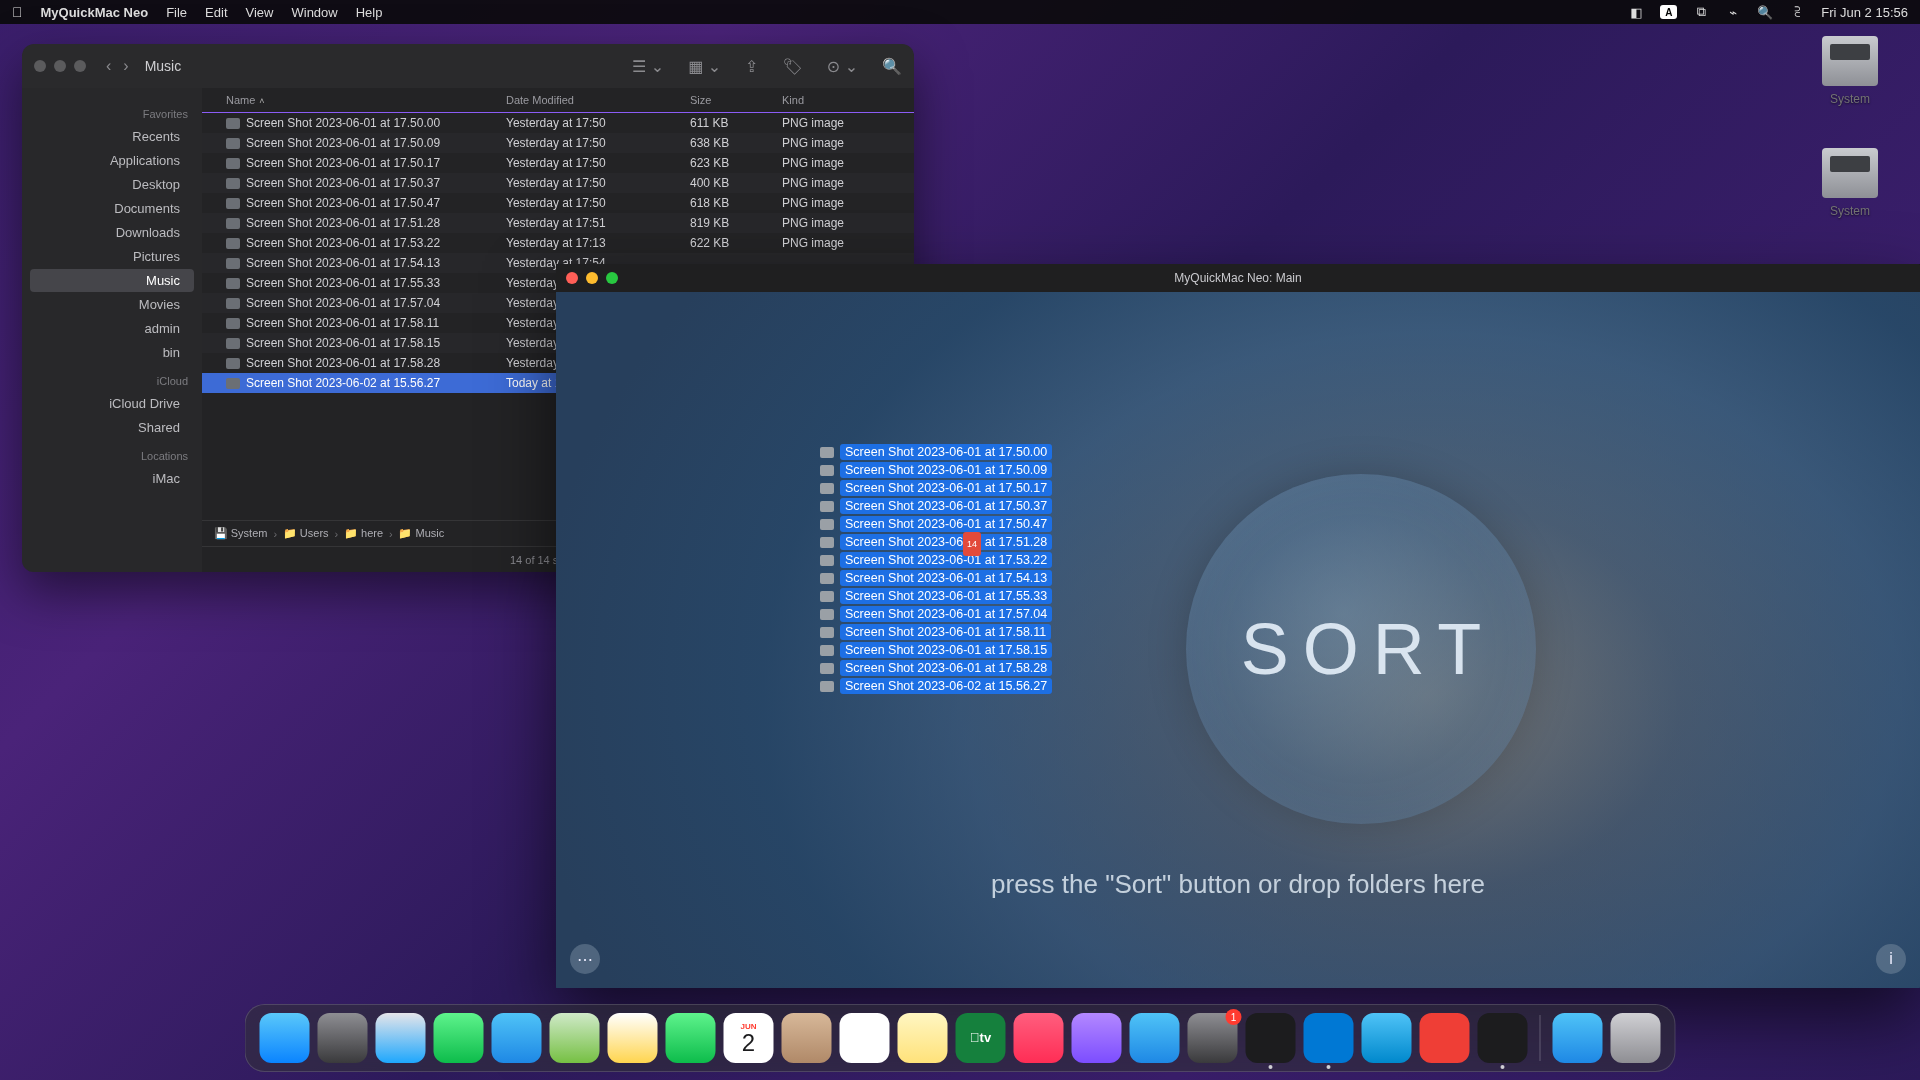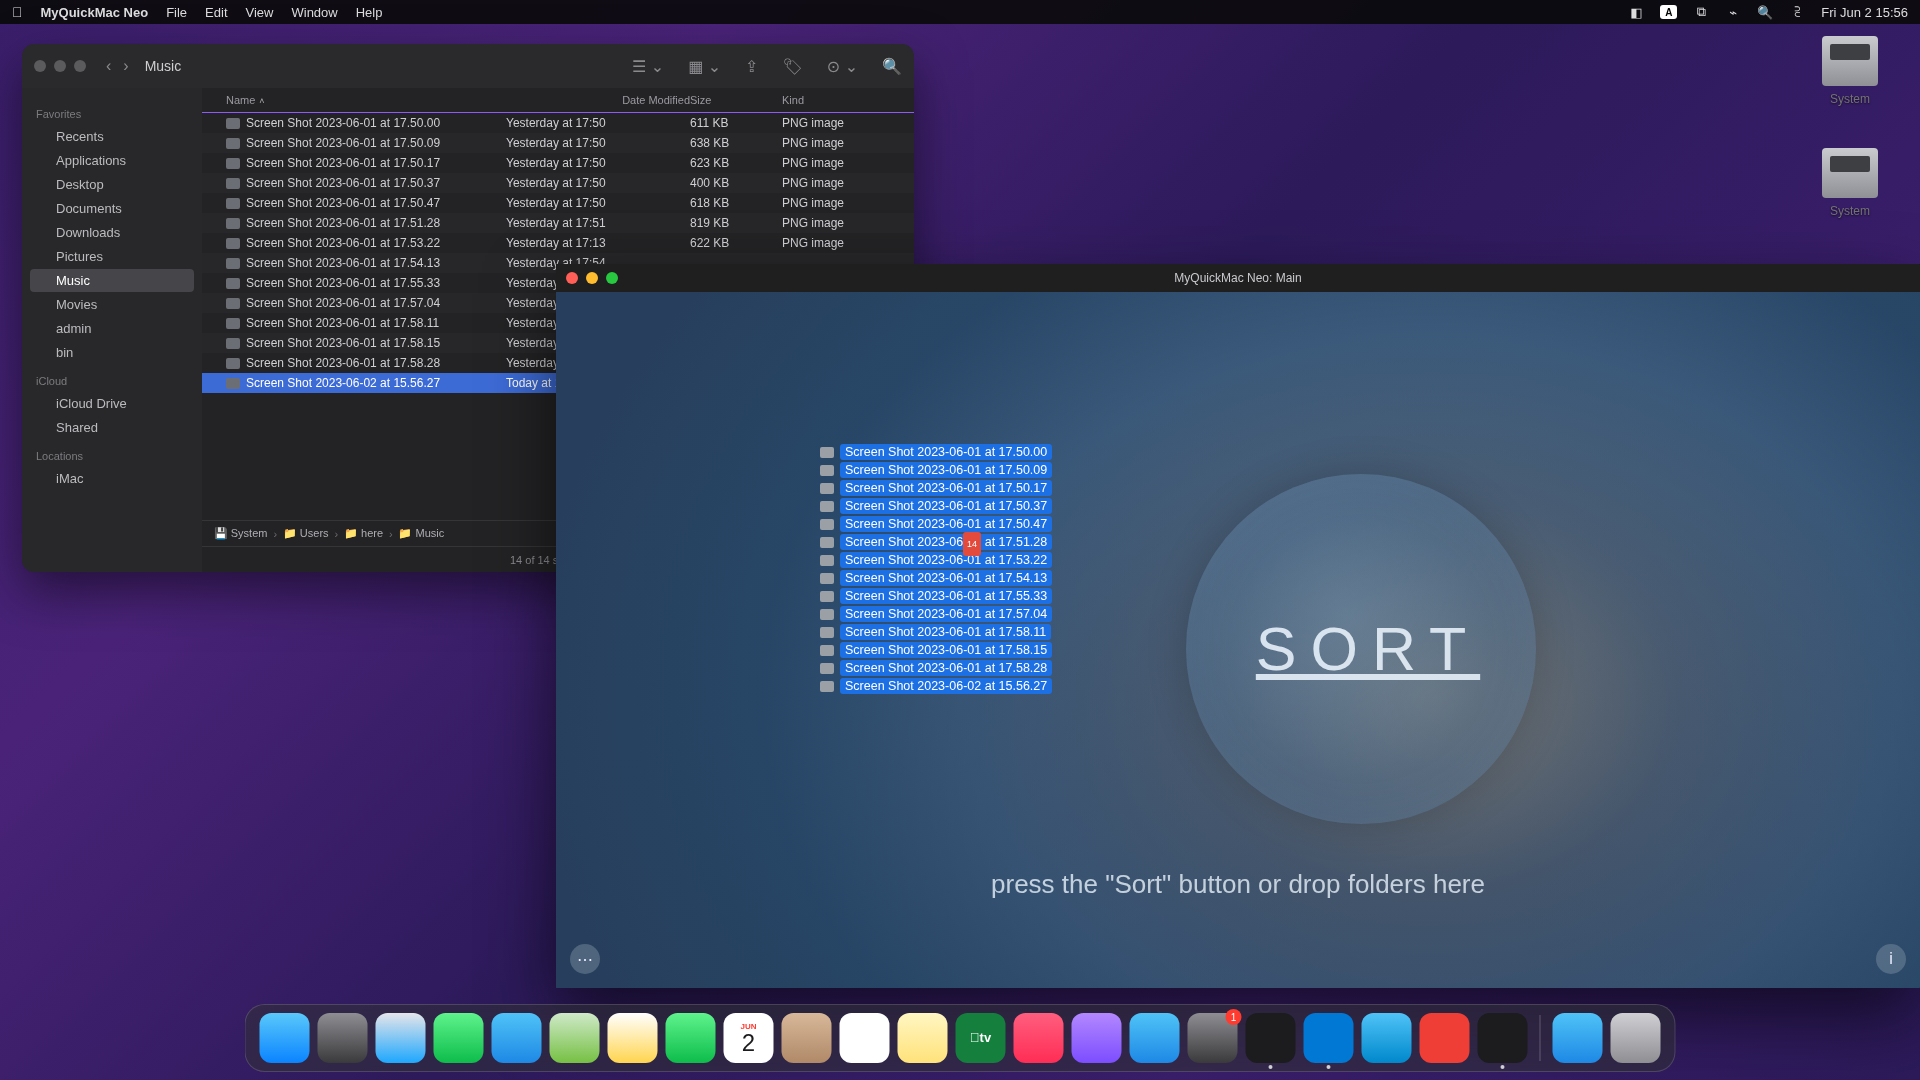--- a/index.html
+++ b/index.html
@@ -36,34 +36,34 @@
 
 
 .finder {
   position: absolute; top: 44px; left: 22px; width: 892px; height: 528px;
   background: #2a2a2c; border-radius: 12px; overflow: hidden;
   box-shadow: 0 20px 50px rgba(0,0,0,0.5);
   display: flex; flex-direction: column;
 }
 .finder-top { height: 44px; display:flex; align-items:center; }
 .finder-body { flex:1; display:flex; min-height:0; }
-.finder-sidebar { width: 180px; background: rgba(40,40,42,0.6); padding: 10px 0; overflow:auto; }
+.finder-sidebar { width: 180px; background: rgba(40,40,42,0.6); padding: 10px 0; overflow:auto;text-align:right; }
 .sb-head { font-size: 11px; color:#7c7c80; padding: 10px 14px 4px; }
 .sb-item { font-size: 13px; color:#bcbcc0; padding: 4px 14px 4px 26px; border-radius:4px; margin:1px 8px;}
 .sb-item.sel { background:#45454a; color:#fff;}
 .finder-main { flex:1; display:flex; flex-direction:column; background:#232325; min-width:0;}
 .finder-toolbar { position:absolute; top:0; left:0; right:0; height:44px; display:flex; align-items:center; padding:0 12px; gap:12px;}
 .traffic { display:flex; gap:8px; margin-right:8px;}
 .tl { width:12px; height:12px; border-radius:50%; }
 .tl.r{background:#5b5b5d;} .tl.y{background:#5b5b5d;} .tl.g{background:#5b5b5d;}
 .nav-arrows { display:flex; gap:12px; color:#8a8a8e;}
 .f-title { font-size:14px; color:#cfcfd2; font-weight:500; margin-left:4px;}
 .f-toolbar-right { margin-left:auto; display:flex; gap:24px; color:#8a8a8e; align-items:center;}
 .col-headers { display:flex; font-size:11px; color:#9a9aa0; border-bottom:1px solid #8b5cf6; padding:6px 10px 6px 24px;}
-.col-name{flex:0 0 280px;} .col-date{flex:0 0 184px;text-align:right;} .col-size{flex:0 0 92px;} .col-kind{flex:1;}
+.col-name{flex:0 0 280px;} .col-date{flex:0 0 184px;} .col-size{flex:0 0 92px;} .col-kind{flex:1;}
 .rows { flex:1; overflow:auto; }
 .row { display:flex; font-size:12px; color:#d0d0d4; padding:3px 10px 3px 24px; align-items:center;}
 .row:nth-child(even){background:#27272a;}
 .row.sel{background:#3d6bd6; color:#fff;}
 .row .cell-name{flex:0 0 280px; display:flex; align-items:center; gap:6px;}
 .row .cell-date{flex:0 0 184px;}
 .row .cell-size{flex:0 0 92px;}
 .row .cell-kind{flex:1;}
 .thumb{width:14px;height:11px;background:#6b6f75;border-radius:2px;flex:none;display:inline-block;}
 .pathbar { height:26px; border-top:1px solid #353537; display:flex; align-items:center; gap:6px; padding:0 12px; font-size:11px; color:#aeaeb4;}
@@ -88,21 +88,21 @@
   background: radial-gradient(ellipse 900px 700px at 64% 58%, rgba(215,165,110,0.4) 0%, rgba(120,100,90,0.3) 28%, rgba(60,85,115,0.6) 52%, rgba(38,68,100,0.9) 74%, #273f5c 100%),
               linear-gradient(#3a6186,#2a4a6e);
 }
 .sort-circle {
   position:absolute; top:182px; left:630px; width:350px; height:350px;
   border-radius:50%;
   background: radial-gradient(circle at 45% 40%, rgba(110,150,185,0.45) 0%, rgba(70,110,150,0.35) 60%, rgba(50,90,130,0.3) 100%);
   box-shadow: inset 0 0 60px rgba(255,255,255,0.08), 0 0 40px rgba(0,0,0,0.2);
   display:flex; align-items:center; justify-content:center;
 }
-.sort-text{ font-size:61px; font-weight:200; letter-spacing:14px; color:rgba(230,240,250,0.9); transform:translateX(7px);text-decoration:underline;}
+.sort-text{ font-size:72px; font-weight:200; letter-spacing:14px; color:rgba(230,240,250,0.9); transform:translateX(7px);}
 .hint{ position:absolute; bottom:88px; left:0; right:0; text-align:center; font-size:26px; color:rgba(220,230,240,0.85); font-weight:300;}
 .drag-list { position:absolute; top:152px; left:264px; display:flex; flex-direction:column; gap:2px;}
 .drag-item { display:flex; align-items:center; gap:6px;}
 .drag-item .lbl { font-size:12.5px; color:#fff; background:#1d6fe4; padding:1px 5px; border-radius:3px;}
 .drag-item .thumb{background:#9aa0a6;}
 .badge{position:absolute; top:240px; left:407px; width:18px;height:24px;background:#e24a3b;border-radius:3px;color:#fff;font-size:9px;display:flex;align-items:center;justify-content:center;}
 .app-corner-btn{position:absolute; width:30px;height:30px;border-radius:50%;background:rgba(120,140,160,0.5);display:flex;align-items:center;justify-content:center;color:#eef;}
 .app-corner-btn.left{bottom:14px; left:14px;}
 .app-corner-btn.right{bottom:14px; right:14px;}
 

